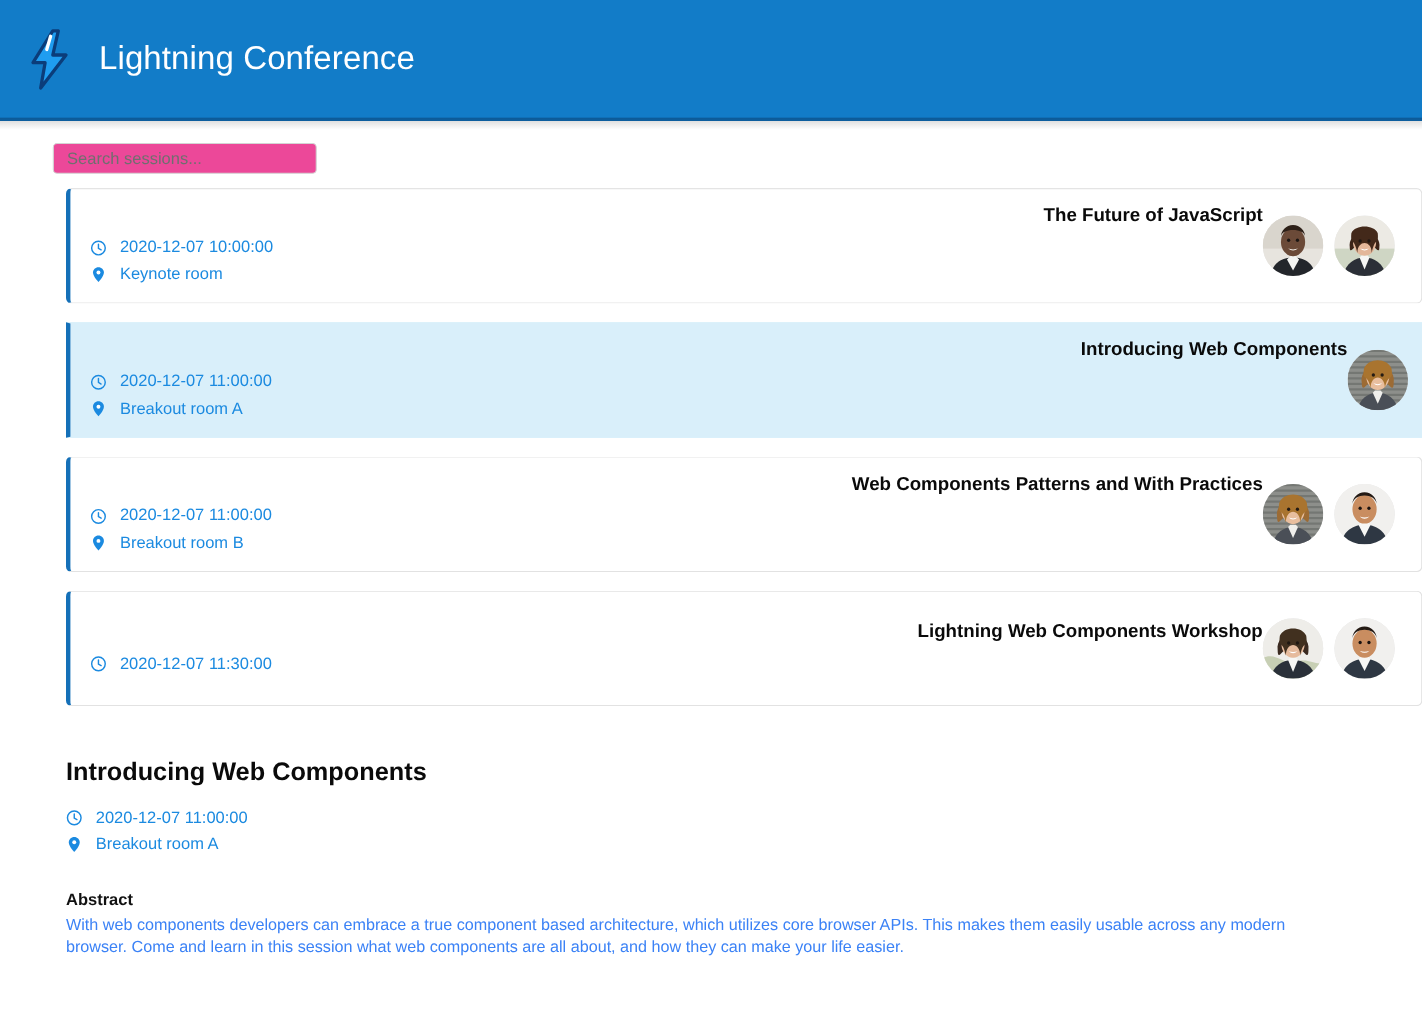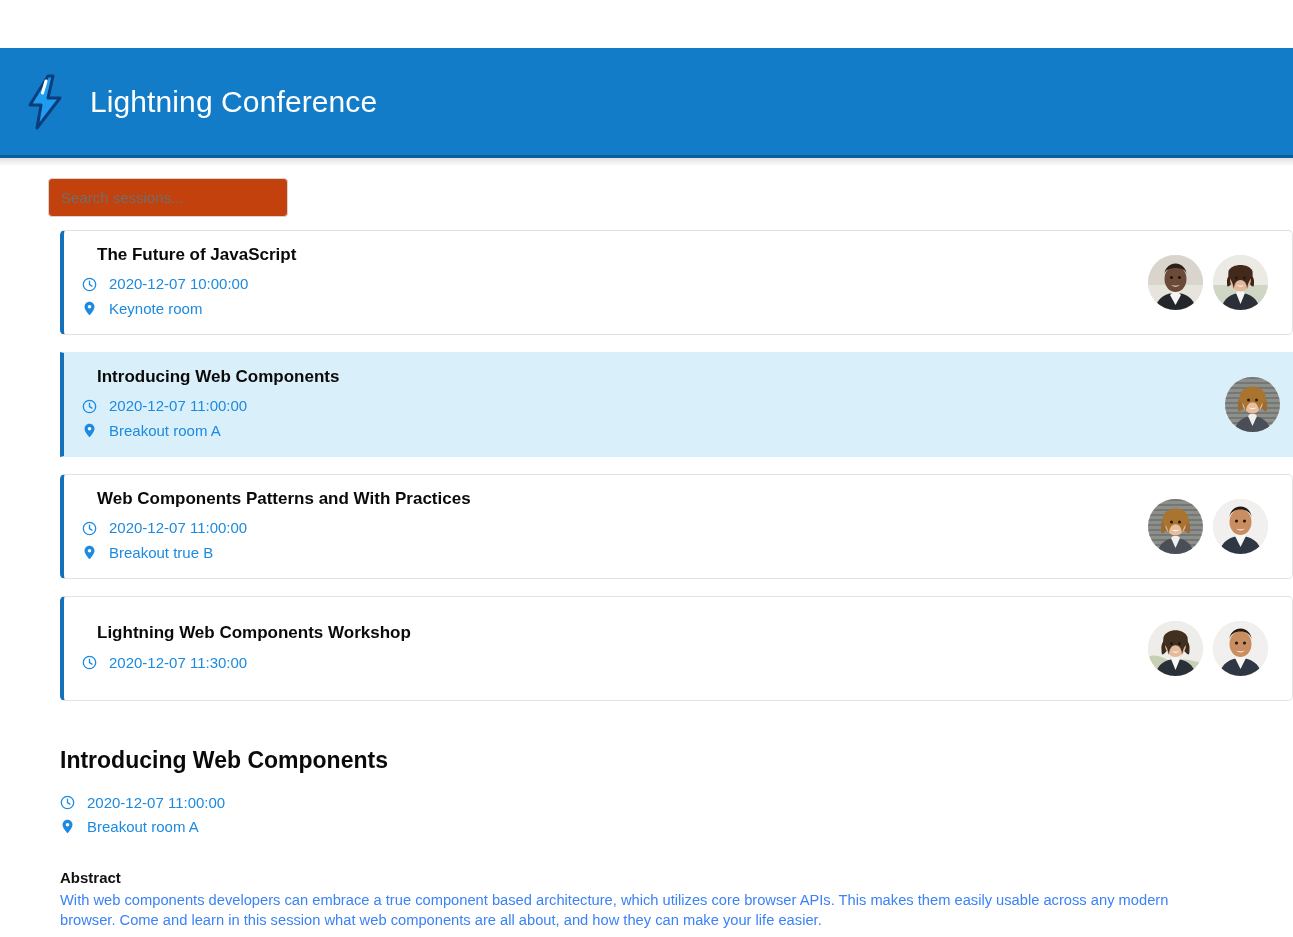--- a/index.html
+++ b/index.html
@@ -13,21 +13,20 @@
 
   
   .app-header {
     position: relative;
     height: 110px;
     background: #127cc8;
     display: flex;
     align-items: center;
     padding-left: 22px;
     border-bottom: 3px solid #0f6cb5;
-    margin-top: 48px;
   }
   .app-header::after {
     content: "";
     position: absolute;
     left: 0; right: 0; bottom: -11px;
     height: 11px;
     background: linear-gradient(to bottom, rgba(0,0,0,0.17), rgba(0,0,0,0));
     pointer-events: none;
   }
   .brand-logo { width: 46px; height: 56px; flex: 0 0 auto; }
@@ -39,29 +38,29 @@
     letter-spacing: 0.1px;
     white-space: nowrap;
   }
 
   
   .content { padding: 0 12px; }
 
   .search-row { padding: 20px 36px 0 36px; }
   .search-input {
     width: 240px;
-    height: 39px;
+    height: 28px;
     border: 1px solid #d4d4d4;
     border-radius: 4px;
     padding: 0 12px;
     font-size: 15px;
     font-family: "Liberation Sans", sans-serif;
     color: #222;
     outline: none;
-    background: #c2410c;
+    background: #ec4899;
   }
   .search-input::placeholder { color: #6f6f6f; }
 
   .session-list { margin-top: 13px; padding: 0 12px 0 48px; }
 
   .session-card {
     position: relative;
     background: #ffffff;
     border: 1px solid #e2e2e2;
     border-left: 4px solid #1570b8;
@@ -84,22 +83,23 @@
     width: 1245px;
     margin-left: 0;
   }
 
   .card-body { flex: 1 1 auto; min-width: 0; }
 
   .session-title {
     font-size: 17px;
     font-weight: bold;
     color: #0a0a0a;
-    margin: 0 0 7px 15px;
+    margin: 0 0 7px 4px;
     line-height: 1.2;
+    text-align: right;
   }
 
   .meta-line {
     display: flex;
     align-items: center;
     color: #1b8ae0;
     font-size: 15px;
     line-height: 1.55;
     margin-top: 1px;
   }
@@ -293,21 +293,21 @@
           </span>
           <span class="meta-text">2020-12-07 11:00:00</span>
         </div>
         <div class="meta-line">
           <span class="meta-icon">
             <svg viewBox="0 0 16 16" width="15" height="15" aria-hidden="true">
               <path d="M8 0.9 C5 0.9 2.7 3.2 2.7 6.2 C2.7 10 8 15.3 8 15.3 C8 15.3 13.3 10 13.3 6.2 C13.3 3.2 11 0.9 8 0.9 Z" fill="#1b8ae0"></path>
               <circle cx="8" cy="6.1" r="1.9" fill="#ffffff"></circle>
             </svg>
           </span>
-          <span class="meta-text">Breakout true B</span>
+          <span class="meta-text">Breakout room B</span>
         </div>
       </div>
       <div class="avatar-group">
         <div class="avatar">
           <svg viewBox="0 0 55 55" aria-hidden="true">
             <rect width="55" height="55" fill="#8d8f8b"></rect>
             <g opacity="0.5">
               <rect y="0" width="55" height="2" fill="#5d605c"></rect>
                 <rect y="5" width="55" height="2" fill="#5d605c"></rect>
               <rect y="10" width="55" height="2" fill="#5d605c"></rect>

